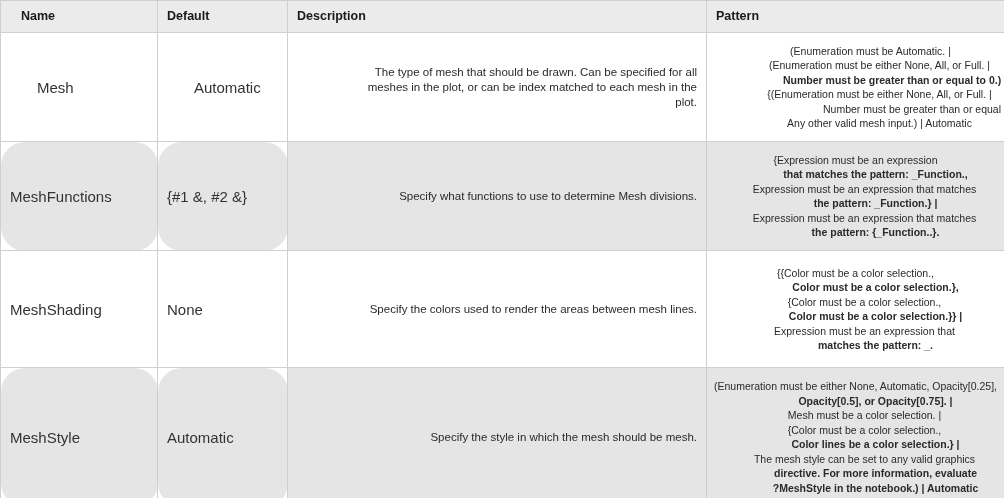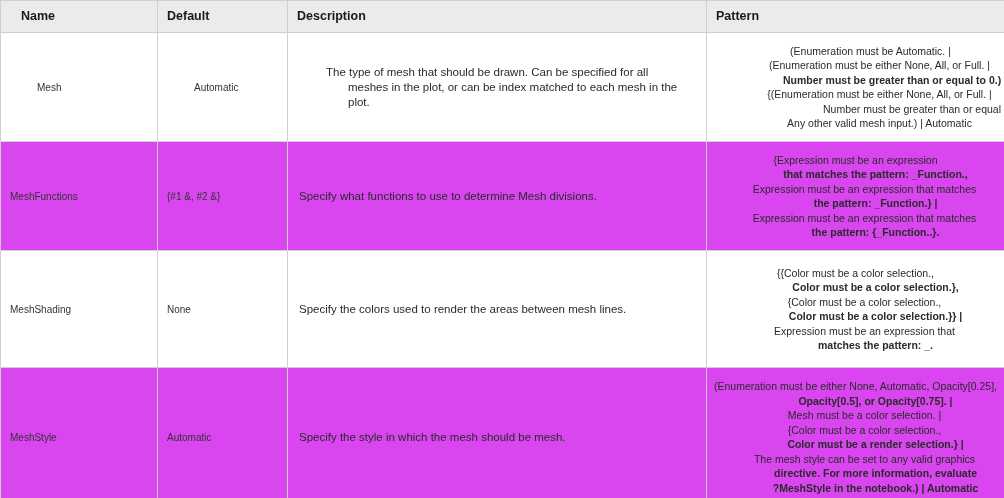--- a/index.html
+++ b/index.html
@@ -42,35 +42,37 @@
     border-top: none;
     border-left: none;
     font-size: 11.5px;
     color: #222222;
     vertical-align: middle;
     padding: 6px 9px;
   }
   tbody td:first-child { border-left: 1px solid #cfcfcf; }
 
   tbody tr.row-odd td { background: #ffffff; }
-  tbody tr.row-even td { background: #d946ef; }
+  tbody tr.row-even td { background: #e5e5e5; }
 
   td.cell-name, td.cell-default {
-    font-size: 10px;
+    font-size: 15px;
     color: #333333;
+    border-radius: 24px;
   }
   td.cell-desc {
     font-size: 11.5px;
     color: #2a2a2a;
     line-height: 15px;
   }
   td.cell-desc .dtext {
     display: block;
     padding-left: 2px;
     text-indent: 0;
+    text-align: right;
   }
   td.cell-desc .dtext .ind {
     display: block;
     padding-left: 22px;
   }
   td.cell-pattern {
     font-size: 10.5px;
     color: #2a2a2a;
     line-height: 14.5px;
     text-align: center;
@@ -168,20 +170,20 @@
       <td class="cell-desc">
         <span class="dtext">
           <span>Specify the style in which the mesh should be mesh.</span>
         </span>
       </td>
       <td class="cell-pattern">
         <span class="pline i0">(Enumeration must be either None, Automatic, Opacity[0.25],</span>
         <span class="pline i2">Opacity[0.5], or Opacity[0.75]. |</span>
         <span class="pline i1">Mesh must be a color selection. |</span>
         <span class="pline i1">{Color must be a color selection.,</span>
-        <span class="pline i2">Color must be a render selection.} |</span>
+        <span class="pline i2">Color lines be a color selection.} |</span>
         <span class="pline i1">The mesh style can be set to any valid graphics</span>
         <span class="pline i2">directive. For more information, evaluate</span>
         <span class="pline i2">?MeshStyle in the notebook.) | Automatic</span>
       </td>
     </tr>
   </tbody>
 </table>
 
 </body></html>

